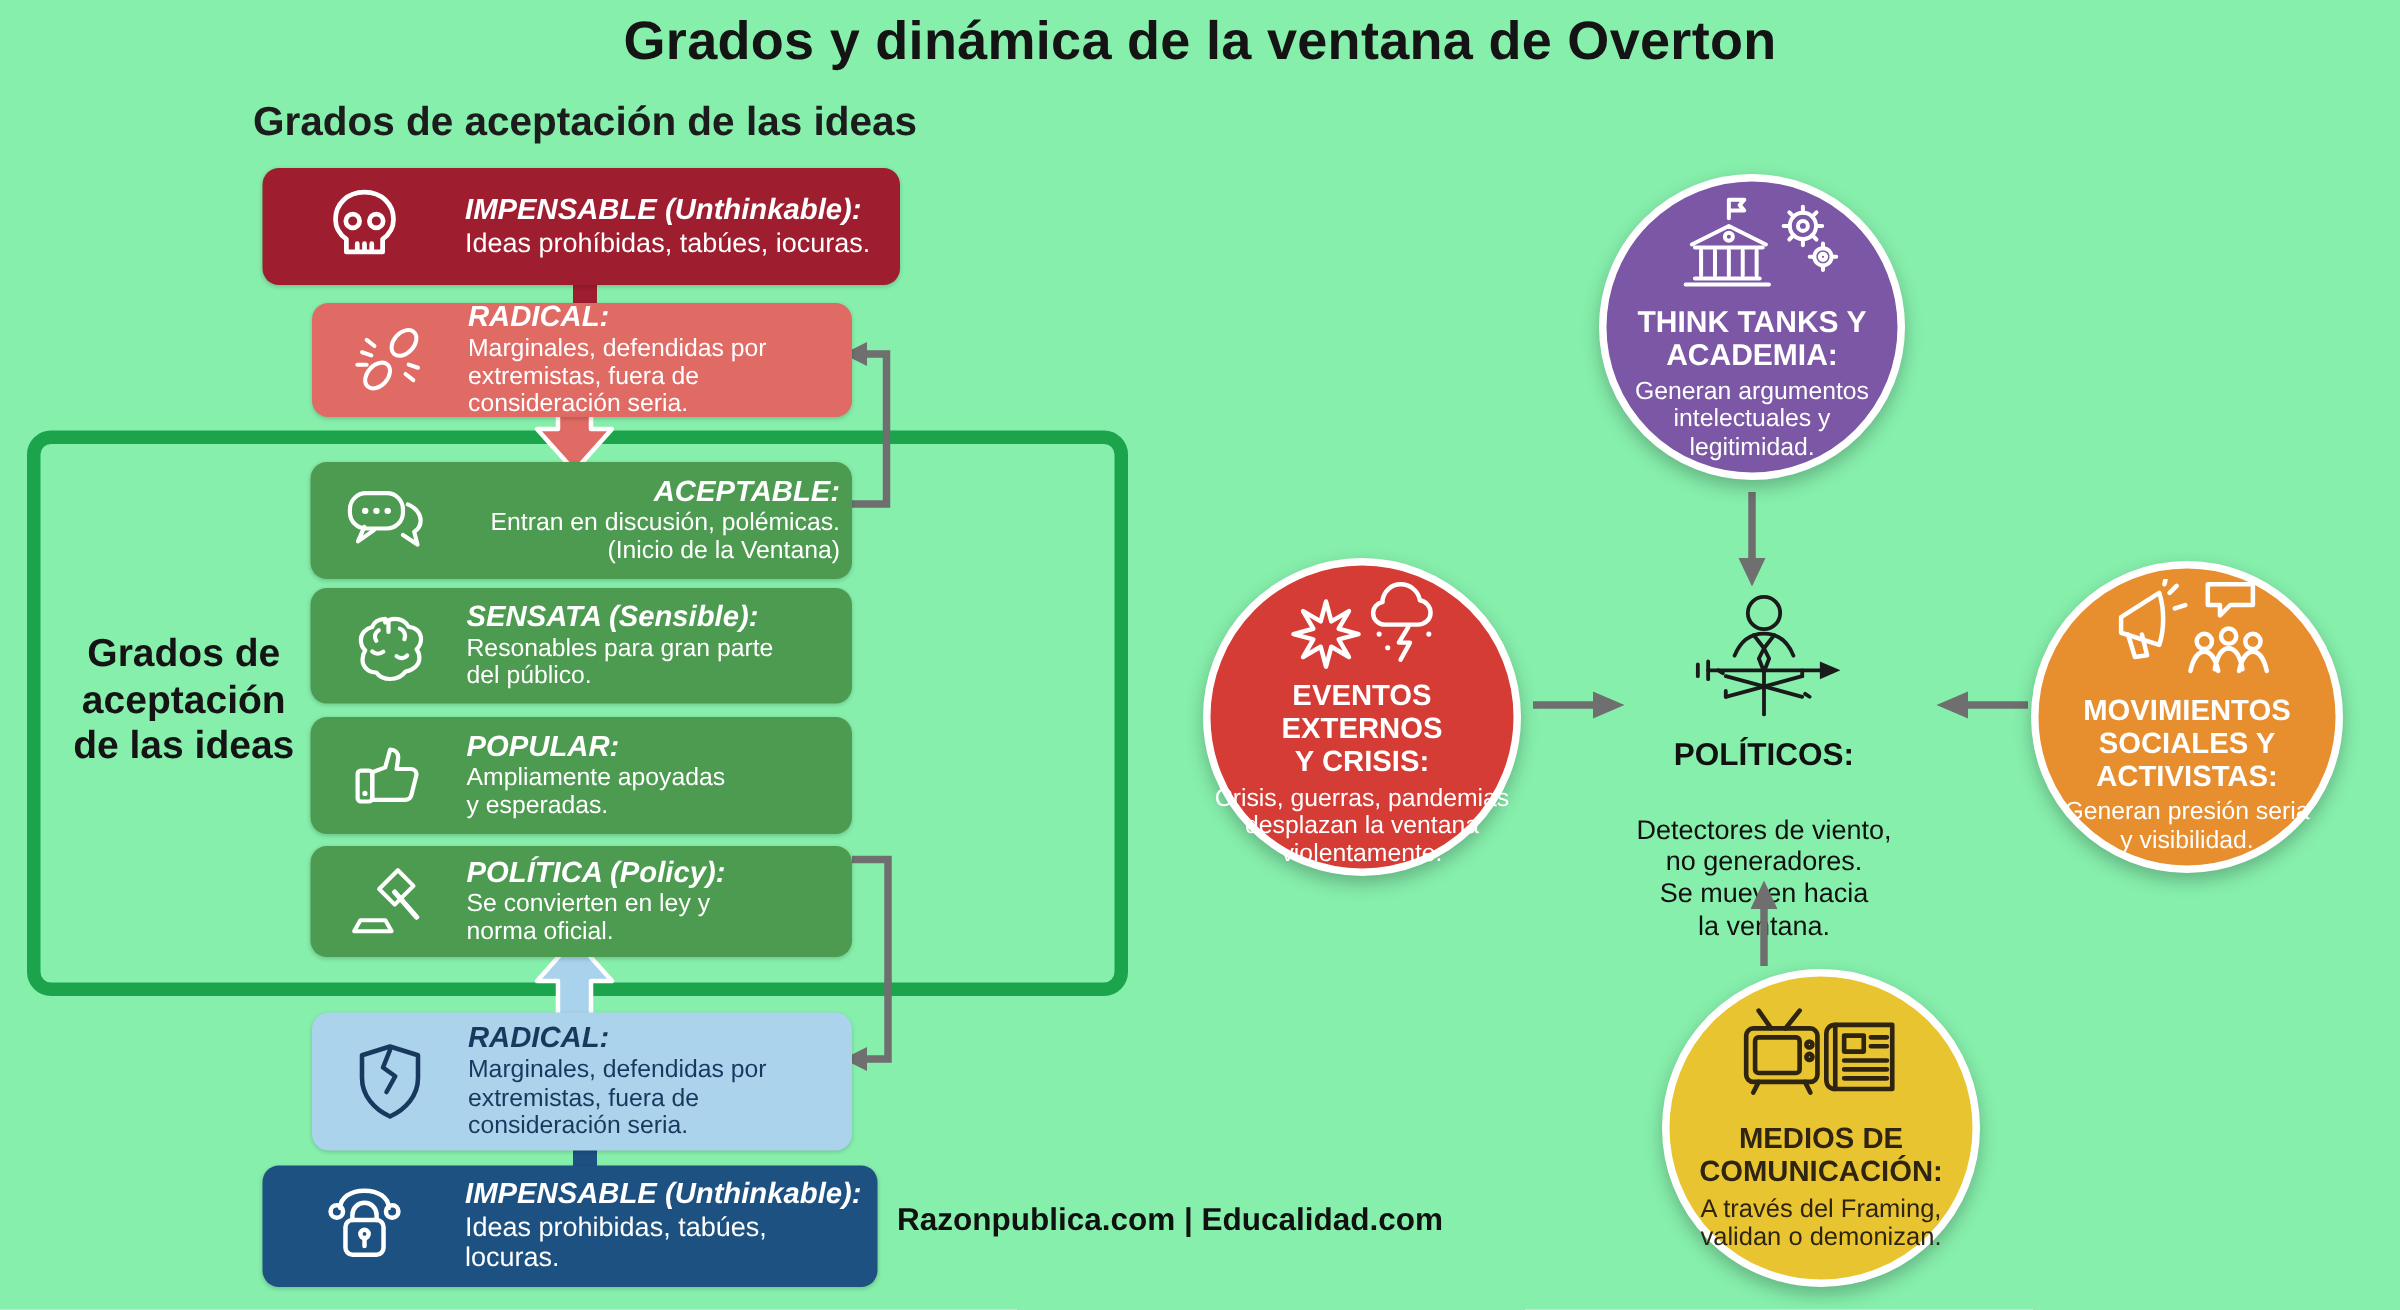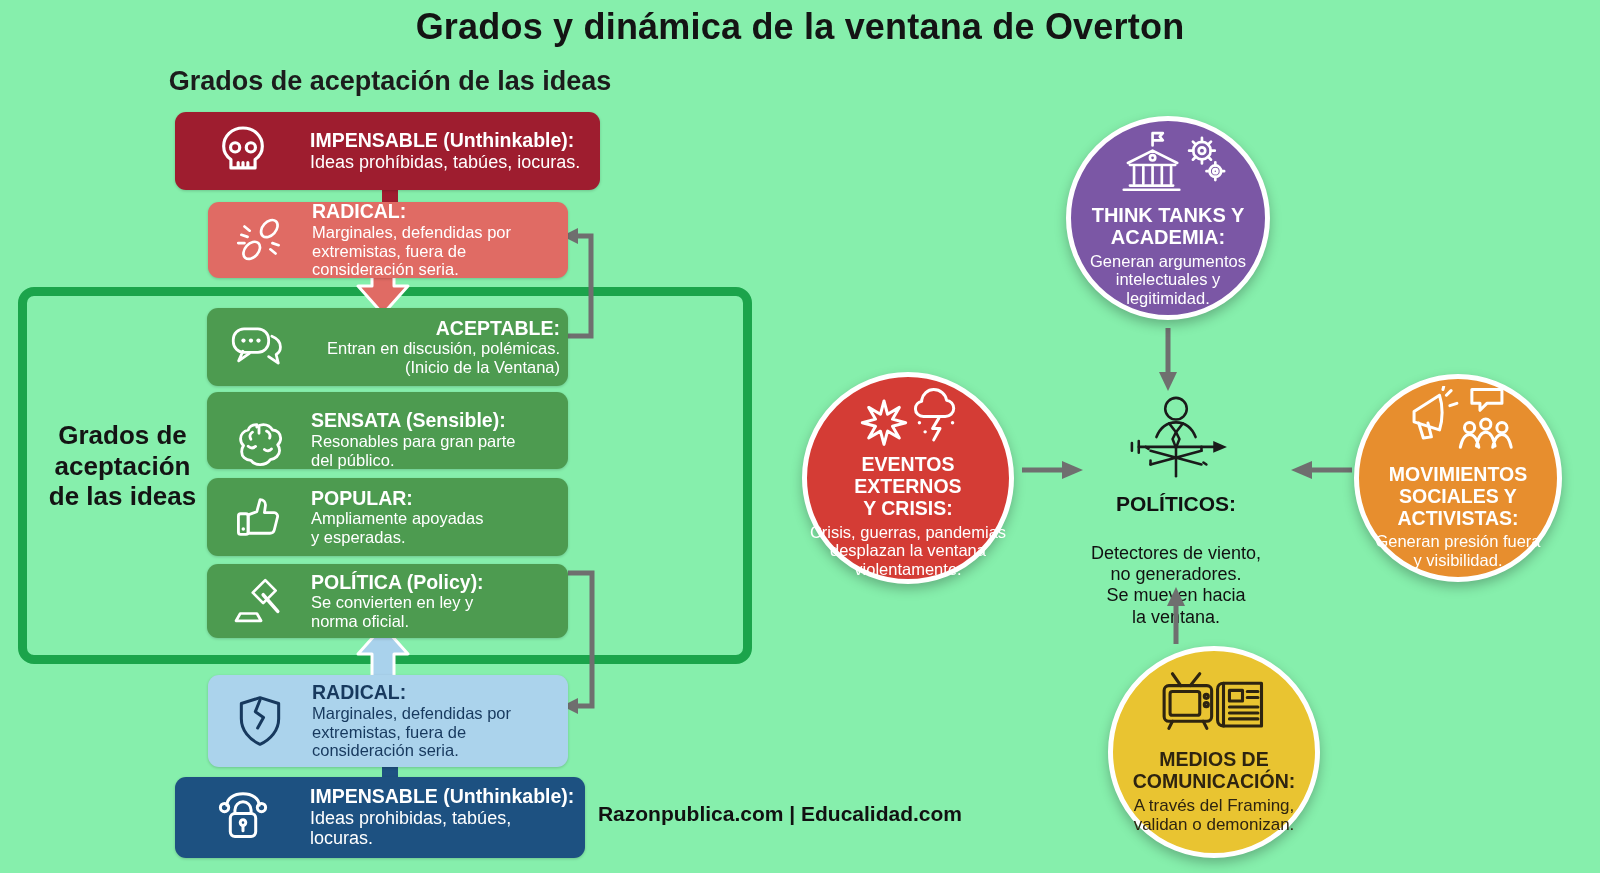--- a/index.html
+++ b/index.html
@@ -18,21 +18,21 @@
   .sub-right{top:70px;left:850px;width:700px;font-size:22px;font-weight:bold;color:#1c1c1c;}
 
   
   .window-frame{left:18px;top:287px;width:716px;height:359px;border:9px solid #1ba44b;border-radius:16px;background:transparent;z-index:1;}
   .side-label{left:30px;top:420px;width:185px;font-size:26px;font-weight:bold;line-height:1.18;color:#141414;z-index:2;}
 
   
   .sbox{position:absolute;display:flex;align-items:center;border-radius:11px;color:#fff;z-index:3;box-shadow:0 1px 3px rgba(0,0,0,.18);}
   .icon-wrap{flex:0 0 auto;display:flex;justify-content:center;align-items:center;}
   .sbox-text{flex:1 1 auto;padding-right:8px;}
-  .sbox-title{font-weight:bold;font-size:19.5px;line-height:1.12;}
+  .sbox-title{font-weight:bold;font-size:19.5px;line-height:1.12;font-style:italic;}
   .sbox-body{font-size:16.5px;line-height:1.12;white-space:pre-line;}
   .wide .icon-wrap{width:135px;}
   .narrow .icon-wrap{width:104px;}
   .navy-text{color:#17395e;}
 
   .stem{position:absolute;z-index:2;}
 
   
   .circle{position:absolute;border-radius:50%;border:5px solid #fff;
     box-shadow:0 5px 12px rgba(0,0,0,.25);display:flex;flex-direction:column;
@@ -143,21 +143,21 @@
         <path d="M40 14c5 2 8 6 8 10 0 3-1.5 5.5-4 7l2 8-9-6"></path>
       </svg>
     </div>
     <div class="sbox-text">
       <div class="sbox-title">ACEPTABLE:</div>
       <div class="sbox-body">Entran en discusión, polémicas.
 (Inicio de la Ventana)</div>
     </div>
   </div>
 
-  <div class="sbox narrow" style="left:207px;top:392px;width:361px;height:77px;background:#4d9b50;align-items:flex-end;">
+  <div class="sbox narrow" style="left:207px;top:392px;width:361px;height:77px;background:#4d9b50;">
     <div class="icon-wrap">
       <svg class="ic" width="58" height="52" viewBox="0 0 52 48" stroke-width="2.3">
         <path d="M24 7c-4 0-7 2-8 5-4 1-7 4-7 8 0 2.5 1 4.8 2.7 6.4C10.6 28 10 30 10 32c0 4.5 3.5 8 8.5 8 1.8 2.5 4.8 4 8.5 4 4 0 7.5-1.8 9.5-4.6 4.5-.7 8.5-4 8.5-8.4 0-2-.6-3.8-1.7-5.3C45 24 46 21.8 46 19.5 46 15 42.5 12 38.5 12 36.8 9 33.8 7 30 7c-2.3 0-4.4.8-6 2.2z"></path>
         <path d="M20 14c-2.5 1.5-3 4-1.5 6.5M33 13c2.8 1 3.8 3.8 2.8 6.5M16 27c2 1.8 4.8 1.8 6.8.2M31 30c2 1.8 5 1.5 6.5-.5M26 9v6"></path>
       </svg>
     </div>
     <div class="sbox-text">
       <div class="sbox-title">SENSATA (Sensible):</div>
       <div class="sbox-body">Resonables para gran parte
 del público.</div>
@@ -269,21 +269,21 @@
       <path d="M38 8l4-4M41 17l6-2M35 3l.6-2.5"></path>
       <path d="M60 3h26v12H73l-6 6v-6h-7z"></path>
       <circle cx="58" cy="36" r="4.4"></circle>
         <circle cx="72" cy="33" r="4.4"></circle>
         <circle cx="86" cy="36" r="4.4"></circle>
       <path d="M50 53c1.5-7 4.5-11 8-11s6.5 4 8 11M64 52c1.5-8 4.5-12 8-12s6.5 4 8 12M78 53c1.5-7 4.5-11 8-11s6.5 4 8 11"></path>
     </svg>
     <div class="c-title">MOVIMIENTOS
 SOCIALES Y
 ACTIVISTAS:</div>
-    <div class="c-body" style="width:200px;">Generan presión fuera
+    <div class="c-body" style="width:200px;">Generan presión seria
 y visibilidad.</div>
   </div>
 
   <div class="circle dark-circle-text" style="left:1108px;top:646px;width:212px;height:212px;background:#e9c431;">
     <svg class="ic ic-dark" width="118" height="76" viewBox="0 0 96 64" stroke-width="2.5">
       <path d="M20 14l-7-10M28 14l8-10"></path>
       <rect x="6" y="14" width="40" height="30" rx="4"></rect>
       <rect x="11" y="19" width="25" height="20" rx="2"></rect>
       <circle cx="41.5" cy="23" r="1.7"></circle>
         <circle cx="41.5" cy="30" r="1.7"></circle>

